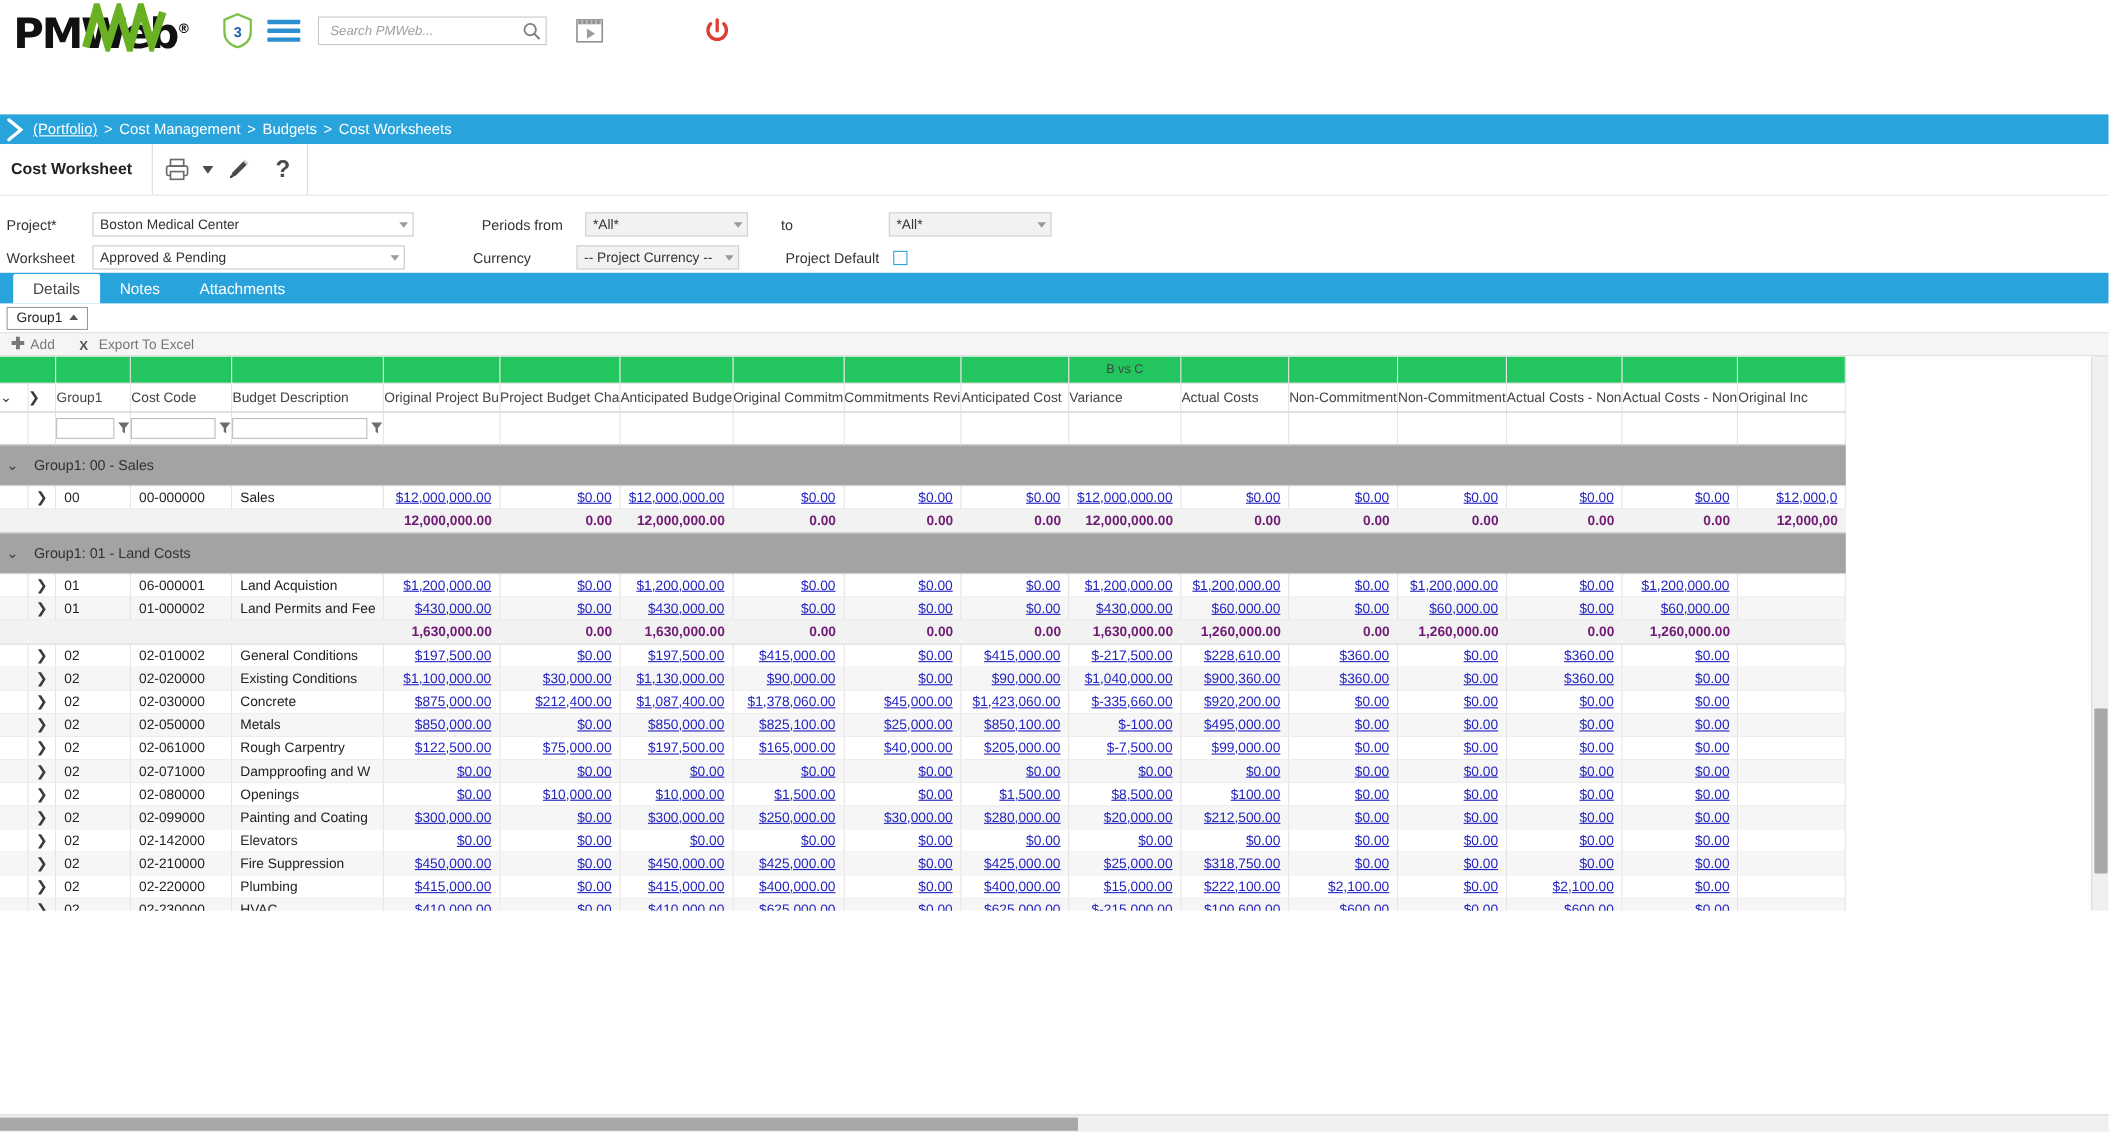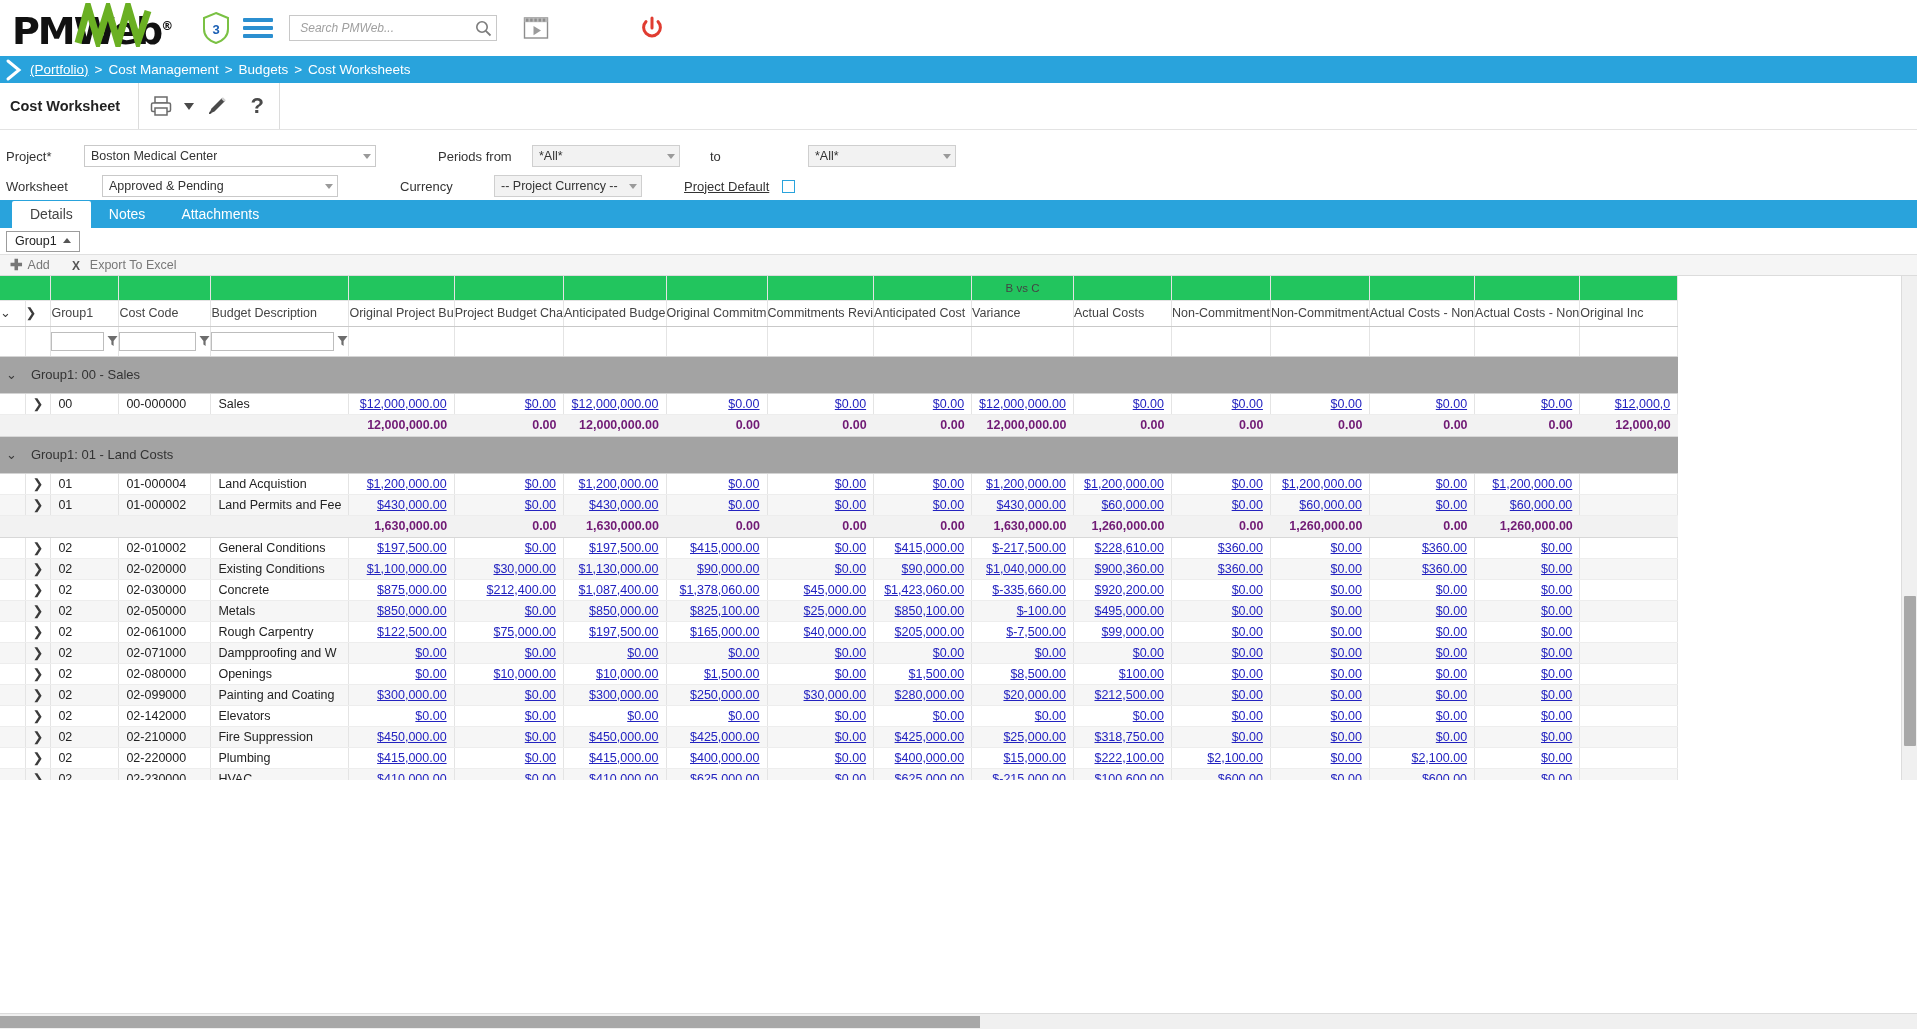--- a/index.html
+++ b/index.html
@@ -53,21 +53,21 @@
     font-style: italic; background: transparent;
   }
   .searchbox input::placeholder { color: #a0a0a0; font-style: italic; }
 
   .film-icon { width: 26px; height: 26px; margin-right: 90px; cursor: pointer; }
   .power-icon { width: 26px; height: 26px; cursor: pointer; }
 
   
   .breadcrumb {
     height: 27px; background: #29a3dc; display: flex; align-items: center;
-    color: #fff; font-size: 13.5px; padding-left: 4px;
+    color: #fff; font-size: 13.5px; padding-left: 4px; margin-top: 48px;
   }
   .bc-arrow { width: 22px; height: 24px; margin-right: 4px; }
   .bc-link { color:#fff; text-decoration: underline; cursor:pointer; }
   .bc-sep { margin: 0 6px; }
   .bc-item { cursor: pointer; }
 
   
   .pagetool {
     height: 47px; background: #fff; display: flex; align-items: center;
     border-bottom: 1px solid #e3e3e3;
@@ -309,30 +309,30 @@
       <span class="caret"></span>
     </div>
     <span class="flabel" style="margin-left:30px;width:98px;">to</span>
     <div class="select gray" style="width:148px;">
       <span class="val">*All*</span>
       <span class="caret"></span>
     </div>
   </div>
   <div class="frow">
     <span class="flabel lbl-project">Worksheet</span>
-    <div class="select" style="width:236px;margin-left:18px;">
+    <div class="select" style="width:284px;">
       <span class="val">Approved &amp; Pending</span>
       <span class="caret"></span>
     </div>
     <span class="flabel lbl-periods" style="margin-left:62px;">Currency</span>
     <div class="select gray" style="width:148px;">
       <span class="val">-- Project Currency --</span>
       <span class="caret"></span>
     </div>
-    <span class="flabel" style="margin-left:42px;width:98px;text-decoration:underline;">Project Default</span>
+    <span class="flabel" style="margin-left:42px;width:98px;">Project Default</span>
     <span class="chk"></span>
   </div>
 </div>
 
 <div class="tabbar">
   <div class="tab active">Details</div>
   <div class="tab">Notes</div>
   <div class="tab">Attachments</div>
 </div>
 
@@ -505,21 +505,21 @@
           <td colspan="1">0.00</td>
           <td colspan="1">12,000,00</td>
         </tr>
         <tr class="grouprow">
           <td colspan="18"><span class="chev" style="margin-right:14px;">⌄</span><span>Group1: 01 - Land Costs</span></td>
         </tr>
         <tr class="datarow">
           <td colspan="1"></td>
           <td class="exp-col" colspan="1"><span class="chev">❯</span></td>
           <td colspan="1">01</td>
-          <td colspan="1">01-000004</td>
+          <td colspan="1">06-000001</td>
           <td class="desc" colspan="1">Land Acquistion</td>
           <td class="num" colspan="1"><span class="lnk">$1,200,000.00</span></td>
           <td class="num" colspan="1"><span class="lnk">$0.00</span></td>
           <td class="num" colspan="1"><span class="lnk">$1,200,000.00</span></td>
           <td class="num" colspan="1"><span class="lnk">$0.00</span></td>
           <td class="num" colspan="1"><span class="lnk">$0.00</span></td>
           <td class="num" colspan="1"><span class="lnk">$0.00</span></td>
           <td class="num" colspan="1"><span class="lnk">$1,200,000.00</span></td>
           <td class="num" colspan="1"><span class="lnk">$1,200,000.00</span></td>
           <td class="num" colspan="1"><span class="lnk">$0.00</span></td>

